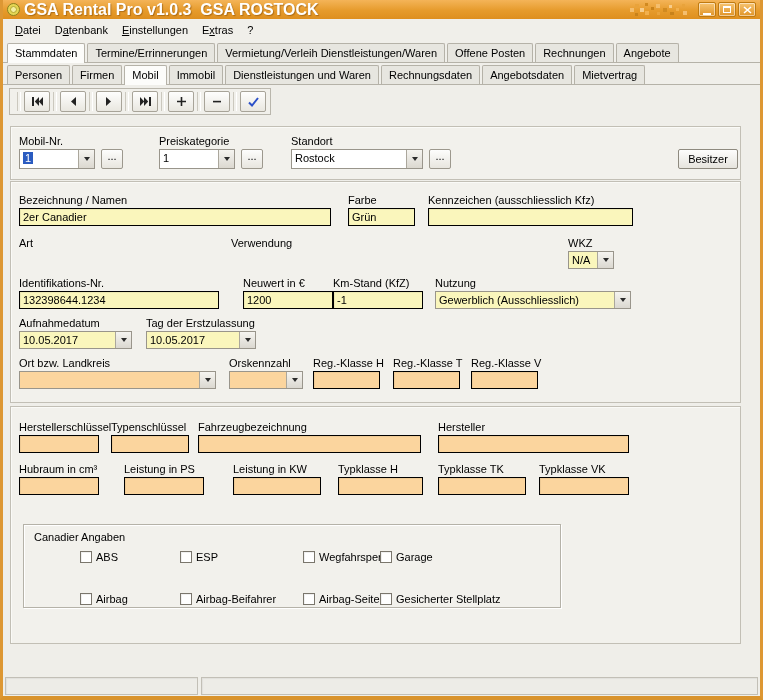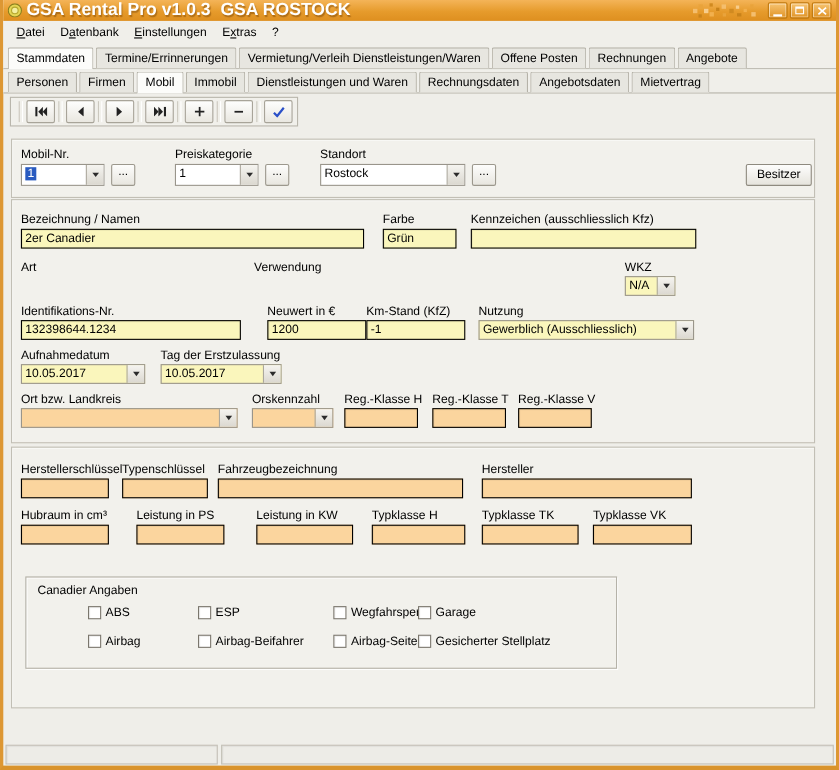--- a/index.html
+++ b/index.html
@@ -68,21 +68,21 @@
   .push-btn{position:absolute;width:60px;height:20px;box-sizing:border-box;border:1px solid #8E8A7F;
     border-radius:2px;background:linear-gradient(#FDFDFC,#E6E4DD);
     display:flex;align-items:center;justify-content:center;}
   
   .sbox{position:absolute;left:12px;top:117px;width:538px;height:84px;box-sizing:border-box;
     border:1px solid #B5B2A8;box-shadow:inset 1px 1px 0 #FFF,1px 1px 0 #FFF;}
   .sbox-title{position:absolute;left:10px;top:6px;white-space:nowrap;}
   .cb-item{position:absolute;display:flex;align-items:center;gap:4px;white-space:nowrap;}
   .cb{width:12px;height:12px;box-sizing:border-box;border:1px solid #7A766C;background:#FFF;
     box-shadow:inset 1px 1px 0 rgba(0,0,0,.06);}
-  .r1{top:26px;} .r2{top:52px;}
+  .r1{top:26px;} .r2{top:68px;}
   .c1{left:8px;margin-left:48px;} .c2{left:128px;padding-left:28px;} .c3{left:243px;margin-left:36px;} .c4{left:356px;}
   
   .statusbar{height:18px;flex:0 0 18px;margin:0 2px 1px 2px;display:flex;gap:3px;}
   .sb-panel{box-sizing:border-box;border:1px solid #C2BFB6;background:#EDECE7;
     box-shadow:inset 1px 1px 1px rgba(0,0,0,.05);}
   .sb-p1{width:193px;} .sb-p2{flex:1;}
   
   .f-mobilnr{left:8px;top:8px;width:76px;}
   .b-mobilnr{left:90px;top:22px;}
   .f-preis{left:148px;top:8px;width:76px;}

